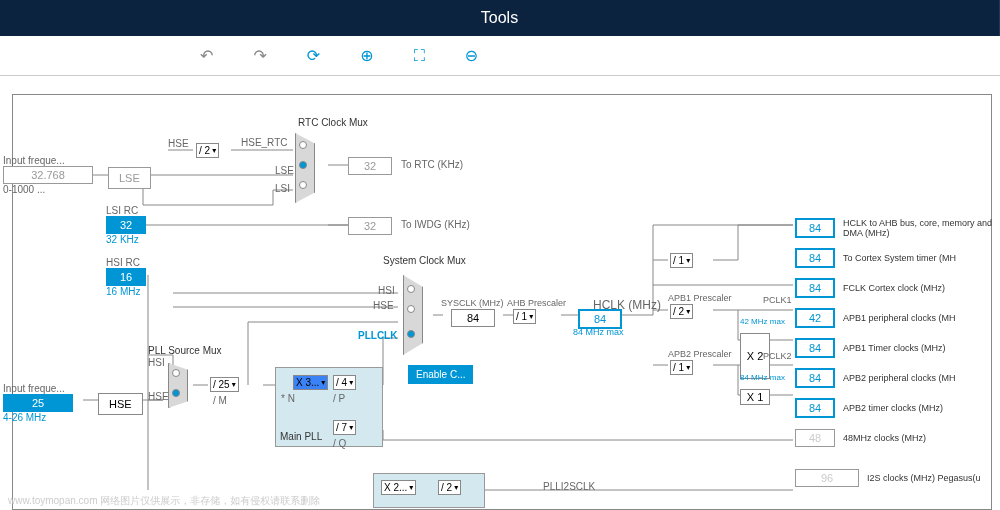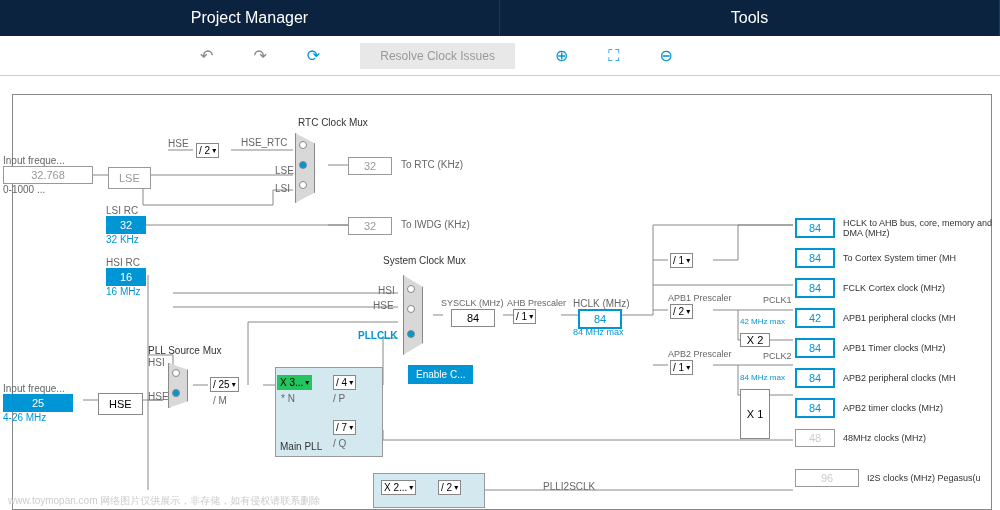--- a/index.html
+++ b/index.html
@@ -29,29 +29,27 @@
 .radio { width: 8px; height: 8px; border: 1px solid #888; border-radius: 50%; background: #fff; display: inline-block; }
 .radio.on { background: #0096d6; }
 .enable-btn { background: #0096d6; color: #fff; padding: 4px 8px; font-size: 10px; border: none; }
 .watermark { position: absolute; bottom: 2px; left: 8px; color: #ccc; font-size: 10px; }
 svg.lines { position: absolute; top: 0; left: 0; pointer-events: none; }
 </style>
 </head>
 <body>
 
 <div class="tabs">
-  <div class="tab">Project Manager</div>
   <div class="tab">Tools</div>
 </div>
 
 <div class="toolbar">
   <span class="toolbar-btn gray">↶</span>
   <span class="toolbar-btn gray">↷</span>
   <span class="toolbar-btn">⟳</span>
-  <button class="resolve-btn">Resolve Clock Issues</button>
   <span class="toolbar-btn">⊕</span>
   <span class="toolbar-btn">⛶</span>
   <span class="toolbar-btn">⊖</span>
 </div>
 
 <div class="canvas">
 <div class="panel">
 
 <svg class="lines" width="980" height="420">
   <g stroke="#888" stroke-width="1" fill="none">
@@ -137,24 +135,24 @@
   <div class="mux-shape" style="height:45px"></div>
   <span class="radio" style="position:absolute;left:4px;top:6px"></span>
   <span class="radio on" style="position:absolute;left:4px;top:26px"></span>
 </div>
 <div class="block sel" style="left:197px;top:282px">
         <span>/ 25</span>
         <span class="chev">▾</span>
       </div>
 <div class="block label" style="left:200px;top:300px">/ M</div>
 
-<div class="mainpll" style="left:262px;top:272px;width:108px;height:90px">
+<div class="mainpll" style="left:262px;top:272px;width:108px;height:80px">
   <div class="label dark" style="position:absolute;left:4px;bottom:4px">Main PLL</div>
 </div>
-<div class="block sel" style="left:264px;top:280px;background:#22c55e">
+<div class="block sel" style="left:280px;top:280px;background:#3b82f6">
         <span>X 3...</span>
         <span class="chev">▾</span>
       </div>
 <div class="block label" style="left:268px;top:298px">* N</div>
 <div class="block sel" style="left:320px;top:280px;background:#fff">
         <span>/ 4</span>
         <span class="chev">▾</span>
       </div>
 <div class="block label" style="left:320px;top:298px">/ P</div>
 <div class="block sel" style="left:320px;top:325px;background:#fff">
@@ -175,46 +173,46 @@
 </div>
 <button class="block enable-btn" style="left:395px;top:270px">Enable C...</button>
 
 <div class="block label" style="left:428px;top:203px;font-size:9px">SYSCLK (MHz)</div>
 <div class="block box" style="left:438px;top:214px;width:44px">84</div>
 <div class="block label" style="left:494px;top:203px;font-size:9px">AHB Prescaler</div>
 <div class="block sel" style="left:500px;top:214px">
         <span>/ 1</span>
         <span class="chev">▾</span>
       </div>
-<div class="block label" style="left:560px;top:203px;font-size:10px">HCLK (MHz)</div>
+<div class="block label" style="left:580px;top:203px;font-size:12px">HCLK (MHz)</div>
 <div class="block box blueborder" style="left:565px;top:214px;width:44px">84</div>
 <div class="block label blue" style="left:560px;top:232px;font-size:9px">84 MHz  max</div>
 
 <div class="block sel" style="left:657px;top:158px">
         <span>/ 1</span>
         <span class="chev">▾</span>
       </div>
 
 <div class="block label" style="left:655px;top:198px;font-size:9px">APB1 Prescaler</div>
 <div class="block sel" style="left:657px;top:209px">
         <span>/ 2</span>
         <span class="chev">▾</span>
       </div>
 <div class="block label" style="left:750px;top:200px;font-size:9px">PCLK1</div>
 <div class="block label blue" style="left:727px;top:222px;font-size:8px">42 MHz  max</div>
-<div class="block box" style="left:727px;top:238px;padding:0 4px">X 2</div>
+<div class="block box" style="left:727px;top:238px;padding:16px 4px">X 2</div>
 
 <div class="block label" style="left:655px;top:254px;font-size:9px">APB2 Prescaler</div>
 <div class="block sel" style="left:657px;top:265px">
         <span>/ 1</span>
         <span class="chev">▾</span>
       </div>
 <div class="block label" style="left:750px;top:256px;font-size:9px">PCLK2</div>
 <div class="block label blue" style="left:727px;top:278px;font-size:8px">84 MHz  max</div>
-<div class="block box" style="left:727px;top:294px;padding:18px 4px">X 1</div>
+<div class="block box" style="left:727px;top:294px;padding:1px 4px">X 1</div>
 
 <div class="block" style="left:782px;top:118px">
   <div style="display:flex;align-items:center;height:30px">
           <div class="box blueborder" style="width:40px">84</div>
           <span class="label dark" style="margin-left:8px;width:160px;font-size:9px;line-height:10px">HCLK to AHB bus, core, memory and DMA (MHz)</span>
         </div>
   <div style="display:flex;align-items:center;height:30px">
           <div class="box blueborder" style="width:40px">84</div>
           <span class="label dark" style="margin-left:8px;font-size:9px">To Cortex System timer (MH</span>
         </div>

